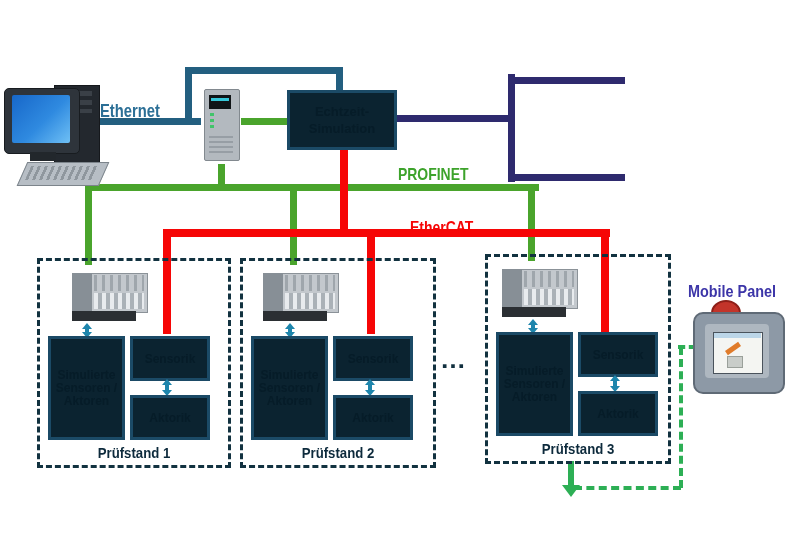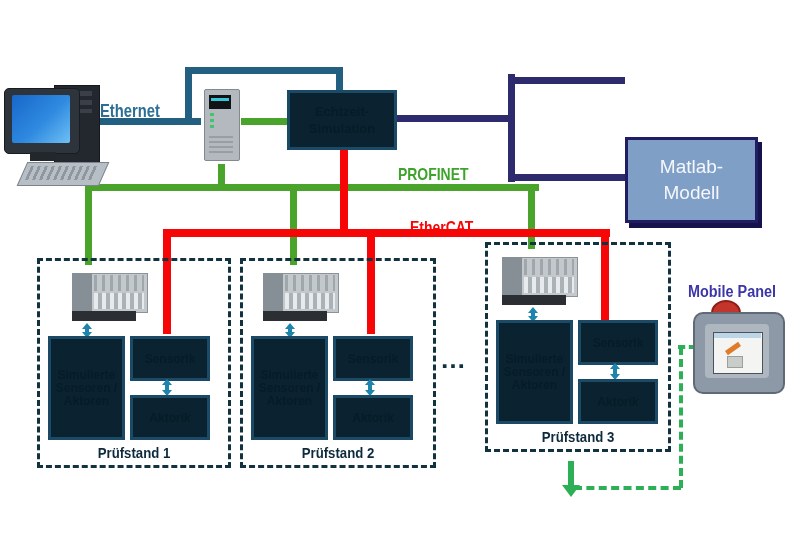--- a/index.html
+++ b/index.html
@@ -86,24 +86,20 @@
     <div class="abs" style="left:10px;top:12px;width:18px;height:3px;background:#36c6d8;"></div>
     <div class="abs" style="left:9px;top:27px;width:4px;height:18px;background:repeating-linear-gradient(#41c46a 0 3px,#b3b9bf 3px 6px);"></div>
     <div class="abs" style="left:8px;top:50px;width:24px;height:18px;background:repeating-linear-gradient(#979ea5 0 2px,#b3b9bf 2px 5px);"></div>
   </div>
 
   <div class="darkbox" style="left:287px;top:90px;width:104px;height:54px;font-size:13px;line-height:17px;">
     <span>Echtzeit-</span>
     <span>Simulation</span>
   </div>
 
-  <div class="simbox" style="left:625px;top:137px;width:127px;height:80px;">
-    <span>Matlab-</span>
-    <span>Modell</span>
-  </div>
 
   <div class="station" style="left:37px;top:258px;width:188px;height:204px;">
     <div class="whitebg" style="left:28px;top:4px;width:84px;height:62px;">
       <div class="abs" style="left:4px;top:8px;width:74px;height:38px;background:#c3c8cd;border:1px solid #8b9298;"></div>
       <div class="abs" style="left:4px;top:8px;width:20px;height:38px;background:#878f96;"></div>
       <div class="abs" style="left:26px;top:10px;width:50px;height:16px;background:repeating-linear-gradient(90deg,#9fa6ac 0 3px,#c3c8cd 3px 8px);"></div>
       <div class="abs" style="left:26px;top:28px;width:50px;height:16px;background:repeating-linear-gradient(90deg,#e8ebee 0 4px,#aab1b7 4px 8px);"></div>
       <div class="abs" style="left:4px;top:46px;width:64px;height:10px;background:#2b2f33;"></div>
     </div>
     <div class="varrow" style="left:42px;top:62px;height:15px;">
@@ -149,21 +145,21 @@
         <span class="bar"></span>
       </div>
     <div class="darkbox" style="left:90px;top:134px;width:74px;height:39px;font-size:12px;">
       <span>Aktorik</span>
     </div>
     <div class="station-label" style="top:183px;">Prüfstand 2</div>
   </div>
 
   <div class="ellip" style="left:440px;top:344px;">…</div>
 
-  <div class="station" style="left:485px;top:242px;width:180px;height:204px;">
+  <div class="station" style="left:485px;top:254px;width:180px;height:204px;">
     <div class="whitebg" style="left:10px;top:4px;width:84px;height:62px;">
       <div class="abs" style="left:4px;top:8px;width:74px;height:38px;background:#c3c8cd;border:1px solid #8b9298;"></div>
       <div class="abs" style="left:4px;top:8px;width:20px;height:38px;background:#878f96;"></div>
       <div class="abs" style="left:26px;top:10px;width:50px;height:16px;background:repeating-linear-gradient(90deg,#9fa6ac 0 3px,#c3c8cd 3px 8px);"></div>
       <div class="abs" style="left:26px;top:28px;width:50px;height:16px;background:repeating-linear-gradient(90deg,#e8ebee 0 4px,#aab1b7 4px 8px);"></div>
       <div class="abs" style="left:4px;top:46px;width:64px;height:10px;background:#2b2f33;"></div>
     </div>
     <div class="varrow" style="left:40px;top:62px;height:15px;">
         <span class="bar"></span>
       </div>

